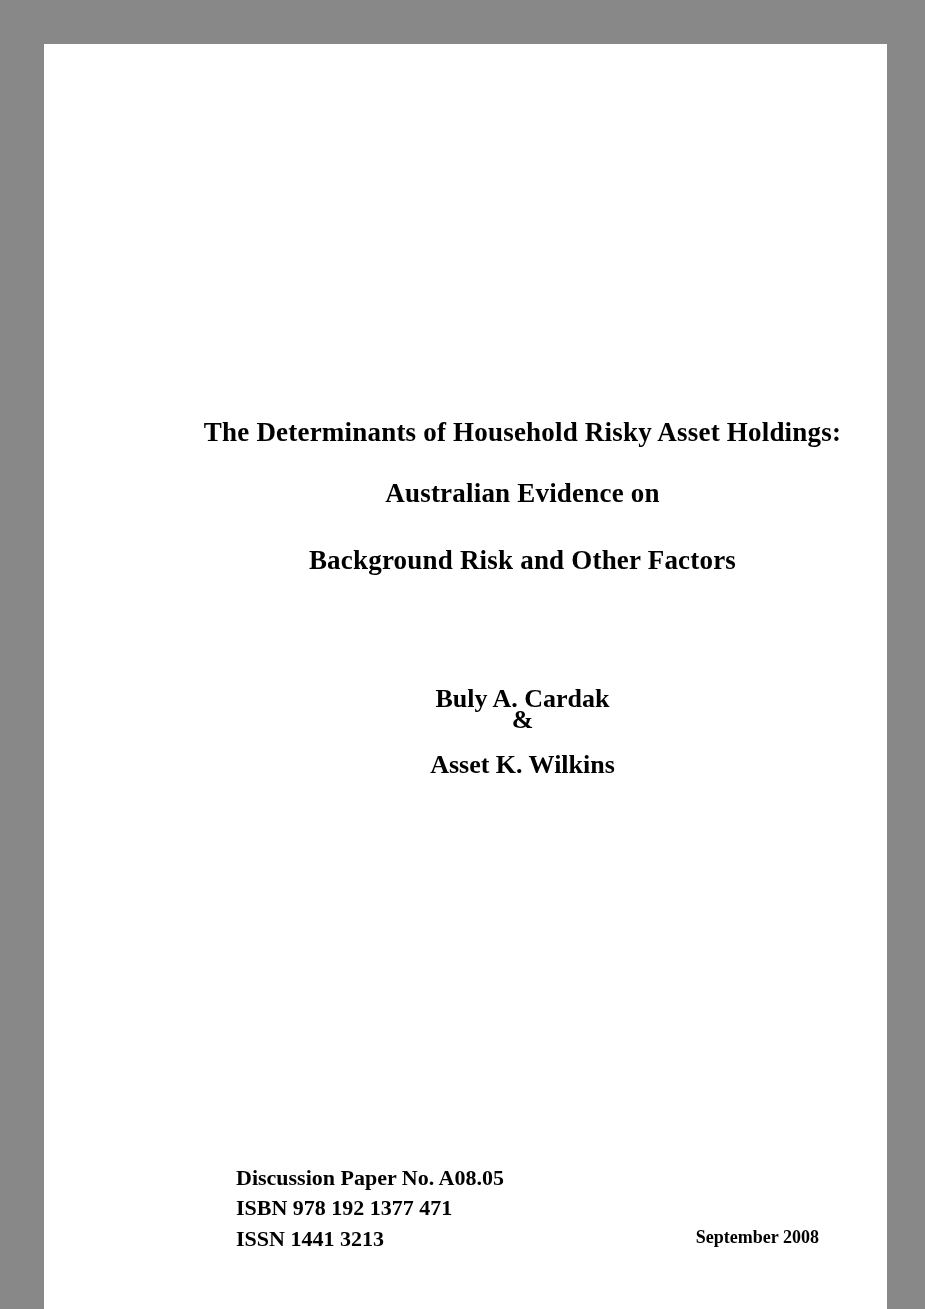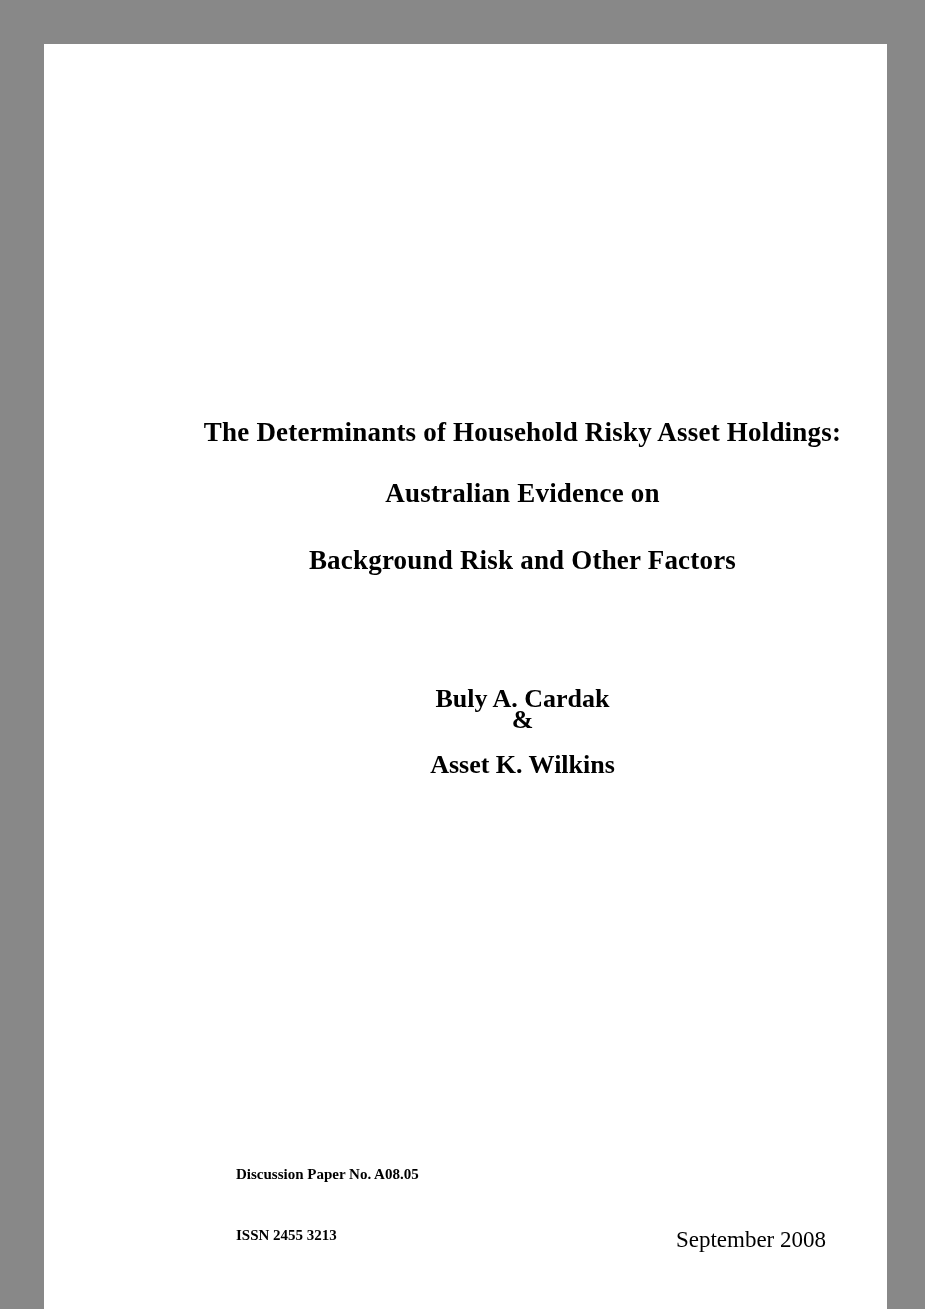--- a/index.html
+++ b/index.html
@@ -29,34 +29,34 @@
   .title-1 { top: 353px; }
   .title-2 { top: 414px; }
   .title-3 { top: 481px; }
   .author-line { font-size: 26px; }
   .author-1 { top: 620px; }
   .author-sep { top: 641px; }
   .author-2 { top: 686px; }
   .footer-line {
     position: absolute;
     left: 170px;
-    font-size: 15px;
+    font-size: 22px;
     font-weight: bold;
     line-height: 1;
     white-space: nowrap;
   }
   .footer-1 { top: 1101px; }
   .footer-2 { top: 1131px; }
   .footer-3 { top: 1162px; }
   .footer-date {
     position: absolute;
-    right: 121px;
+    right: 128px;
     top: 1162px;
-    font-size: 23px;
-    font-weight: normal;
+    font-size: 18px;
+    font-weight: bold;
     line-height: 1;
     white-space: nowrap;
   }
 </style>
 </head>
 <body>
 
 <div class="page">
 
   <div class="abs-line title-line title-1">The Determinants of Household Risky Asset Holdings:</div>
@@ -66,18 +66,19 @@
   <div class="abs-line title-line title-3">Background Risk and Other Factors</div>
 
   <div class="abs-line author-line author-1">Buly A. Cardak</div>
 
   <div class="abs-line author-line author-sep">&amp;</div>
 
   <div class="abs-line author-line author-2">Asset K. Wilkins</div>
 
   <div class="footer-line footer-1">Discussion Paper No. A08.05</div>
 
+  <div class="footer-line footer-2">ISBN 978 192 1377 471</div>
 
-  <div class="footer-line footer-3">ISSN 2455 3213</div>
+  <div class="footer-line footer-3">ISSN 1441 3213</div>
 
   <div class="footer-date">September 2008</div>
 
 </div>
 
 </body></html>

